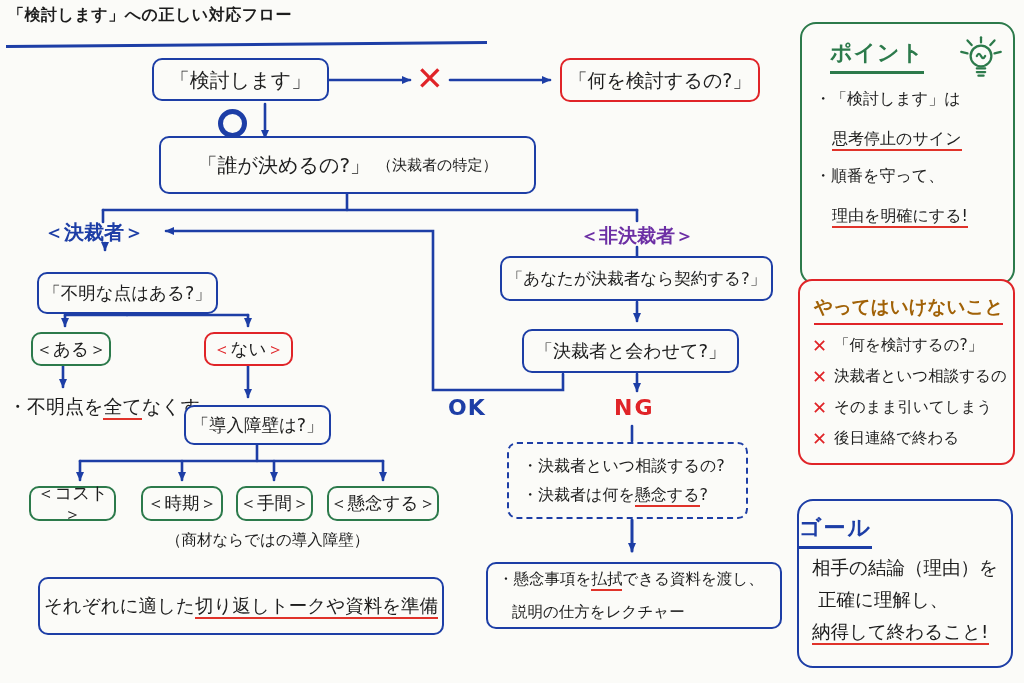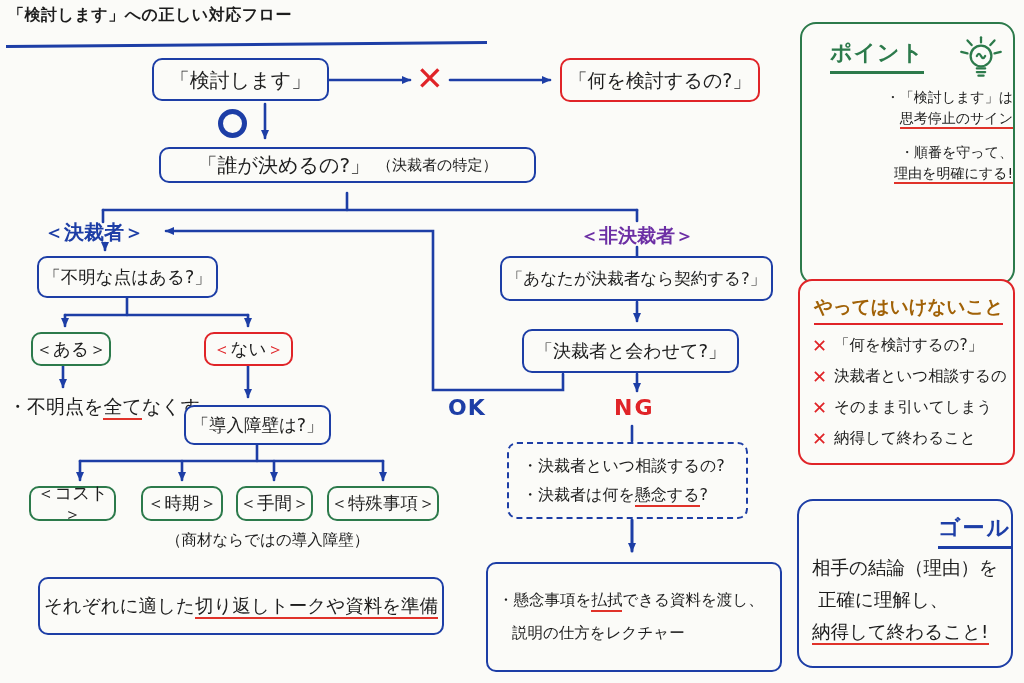--- a/index.html
+++ b/index.html
@@ -19,27 +19,27 @@
   .title{left:8px;top:5px;font-size:16px;font-weight:bold;letter-spacing:0.5px;}
   .title-line{left:6px;top:43px;width:481px;border-top:3.6px solid #1d3ea6;transform:rotate(-0.5deg);}
   .o-ring{left:218px;top:109px;width:19px;height:19px;border:5.5px solid #1d3ea6;border-radius:50%;background:transparent;}
   .xmark{left:416px;top:59px;font-size:33px;font-weight:bold;color:#e02428;}
   .panel{position:absolute;z-index:2;box-sizing:border-box;border-radius:16px;background:#fbfbf8;}
   .p-green{border:2.7px solid #2c7a4b;}
   .p-red{border:2.7px solid #e02428;border-radius:14px;}
   .p-blue{border:2.7px solid #1d3ea6;}
   .pp-title{display:inline-block;margin:14px 0 0 28px;font-size:22px;font-weight:bold;color:#2c7a4b;
             border-bottom:3px solid #2c7a4b;padding-bottom:3px;letter-spacing:1px;}
-  .pp-item{margin:13px 0 0 13px;font-size:14px;line-height:1.5;text-align:right;}
-  .pp-ind{margin-left:17px;}
+  .pp-item{margin:13px 0 0 13px;font-size:16px;line-height:1.5;}
+  .pp-ind{margin-left:17px;margin-top:16px;}
   .dp-title{display:inline-block;margin:13px 0 0 14px;font-size:18.5px;font-weight:bold;color:#a16207;
             border-bottom:2.6px solid #e02428;padding-bottom:4px;}
   .dp-row{display:flex;align-items:center;gap:7px;margin:10px 0 0 12px;font-size:15.5px;}
   .dp-x{color:#e02428;font-weight:bold;font-size:18px;}
-  .gp-title-wrap{text-align:right;margin-top:12px;}
+  .gp-title-wrap{text-align:left;margin-top:12px;}
   .gp-title{display:inline-block;font-size:22px;font-weight:bold;color:#1d3ea6;
             border-bottom:3px solid #1d3ea6;padding-bottom:3px;letter-spacing:2px;}
   .gp-line{margin:7px 0 0 13px;font-size:18.5px;line-height:1.35;}
   .lbl{position:absolute;z-index:2;font-weight:bold;}
   .note{position:absolute;z-index:2;}
   .left-text{text-align:left;justify-content:flex-start;}
 </style>
 </head>
 <body>
 
@@ -86,29 +86,29 @@
 
   <div class="fbox" style="left:152px;top:58px;width:177px;height:43px;font-size:20px;">
       <span>「検討します」</span>
     </div>
   <div class="abs xmark">✕</div>
   <div class="fbox redbox" style="left:560px;top:58px;width:200px;height:44px;font-size:19px;">
       <span>「何を検討するの?」</span>
     </div>
   <div class="abs o-ring"></div>
 
-  <div class="fbox" style="left:159px;top:147px;width:377px;height:36px;font-size:20px;">
+  <div class="fbox" style="left:159px;top:136px;width:377px;height:58px;font-size:20px;">
     <span>「誰が決めるの?」</span>
       <span class="sub">（決裁者の特定）</span>
   </div>
 
   <div class="lbl blue" style="left:44px;top:219px;font-size:20px;">＜決裁者＞</div>
   <div class="lbl purple" style="left:580px;top:223px;font-size:19px;">＜非決裁者＞</div>
 
-  <div class="fbox" style="left:37px;top:256px;width:181px;height:42px;font-size:17.5px;">
+  <div class="fbox" style="left:37px;top:272px;width:181px;height:42px;font-size:17.5px;">
       <span>「不明な点はある?」</span>
     </div>
   <div class="fbox greenbox" style="left:31px;top:332px;width:80px;height:34px;font-size:17.5px;">
       <span>＜ある＞</span>
     </div>
   <div class="fbox redbox" style="left:204px;top:332px;width:89px;height:34px;font-size:17.5px;">
     <span class="red">＜</span>
       <span>ない</span>
       <span class="red">＞</span>
   </div>
@@ -122,21 +122,21 @@
   <div class="fbox greenbox" style="left:29px;top:486px;width:87px;height:35px;font-size:17.5px;">
       <span>＜コスト＞</span>
     </div>
   <div class="fbox greenbox" style="left:141px;top:486px;width:82px;height:35px;font-size:17.5px;">
       <span>＜時期＞</span>
     </div>
   <div class="fbox greenbox" style="left:236px;top:486px;width:77px;height:35px;font-size:17.5px;">
       <span>＜手間＞</span>
     </div>
   <div class="fbox greenbox" style="left:327px;top:486px;width:112px;height:35px;font-size:17.5px;">
-      <span>＜特殊事項＞</span>
+      <span>＜懸念する＞</span>
     </div>
 
   <div class="note" style="left:166px;top:530px;font-size:15.5px;">（商材ならではの導入障壁）</div>
 
   <div class="fbox" style="left:38px;top:577px;width:406px;height:58px;font-size:18.5px;">
     <span><span>それぞれに適した</span><span class="ul-red">切り返しトークや資料を準備</span></span>
   </div>
 
   <div class="fbox" style="left:500px;top:256px;width:273px;height:45px;font-size:16.5px;">
       <span>「あなたが決裁者なら契約する?」</span>
@@ -149,21 +149,21 @@
   <div class="lbl red" style="left:614px;top:395px;font-size:22px;letter-spacing:2px;">NG</div>
 
   <div class="dashedbox abs left-text" style="left:507px;top:442px;width:241px;height:77px;font-size:16px;
        line-height:1.8;padding:8px 0 0 13px;background:#fbfbf8;box-sizing:border-box;">
     <div>・決裁者といつ相談するの?</div>
     <div>
       <span>・決裁者は何を</span><span class="ul-red">懸念する</span><span>?</span>
     </div>
   </div>
 
-  <div class="fbox left-text" style="left:486px;top:562px;width:296px;height:110px;font-size:15.5px;
+  <div class="fbox left-text" style="left:486px;top:562px;width:296px;height:67px;font-size:15.5px;
        line-height:2.1;padding-left:10px;flex-direction:column;align-items:flex-start;justify-content:center;">
     <div>
       <span>・懸念事項を</span><span class="ul-red">払拭</span><span>できる資料を渡し、</span>
     </div>
     <div style="margin-left:14px;">説明の仕方をレクチャー</div>
   </div>
 
   <div class="panel p-green" style="left:800px;top:22px;width:215px;height:263px;">
     <span class="pp-title">ポイント</span>
     <svg style="position:absolute;right:8px;top:6px;" width="48" height="54" viewBox="0 0 46 52">
@@ -199,21 +199,21 @@
     <div class="dp-row">
       <span class="dp-x">✕</span>
       <span>決裁者といつ相談するの</span>
     </div>
     <div class="dp-row">
       <span class="dp-x">✕</span>
       <span>そのまま引いてしまう</span>
     </div>
     <div class="dp-row">
       <span class="dp-x">✕</span>
-      <span>納得して終わること</span>
+      <span>後日連絡で終わる</span>
     </div>
   </div>
 
   <div class="panel p-blue" style="left:797px;top:499px;width:216px;height:169px;">
     <div class="gp-title-wrap">
       <span class="gp-title">ゴール</span>
     </div>
     <div class="gp-line">相手の結論（理由）を</div>
     <div class="gp-line" style="margin-left:19px;">正確に理解し、</div>
     <div class="gp-line">

